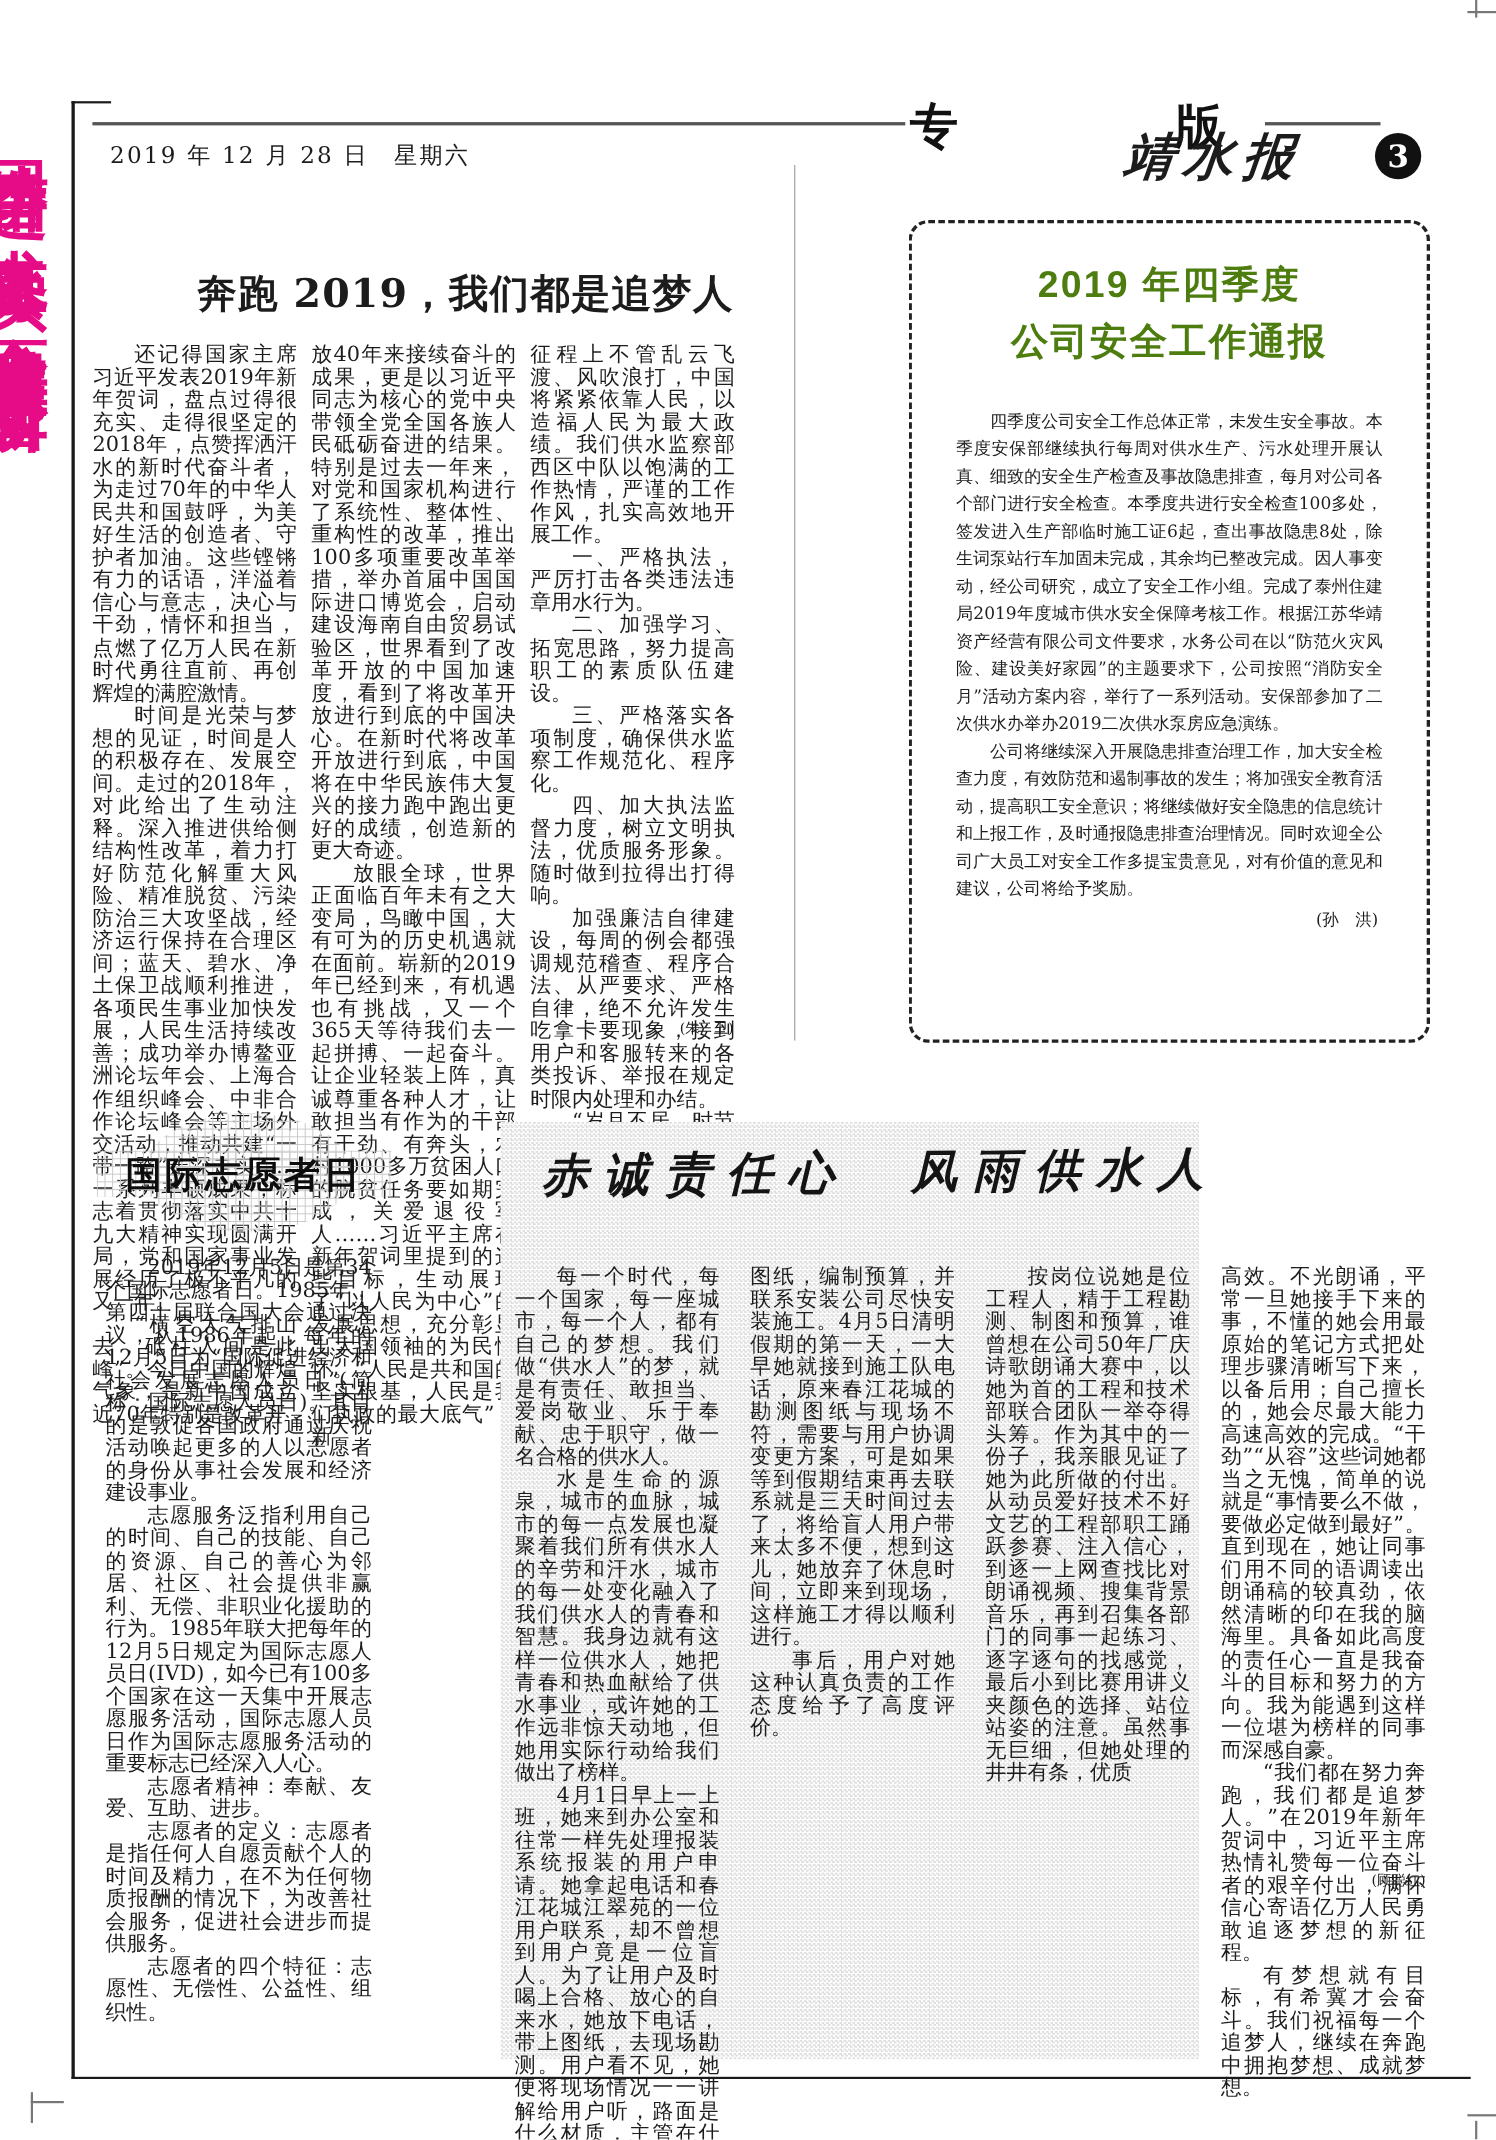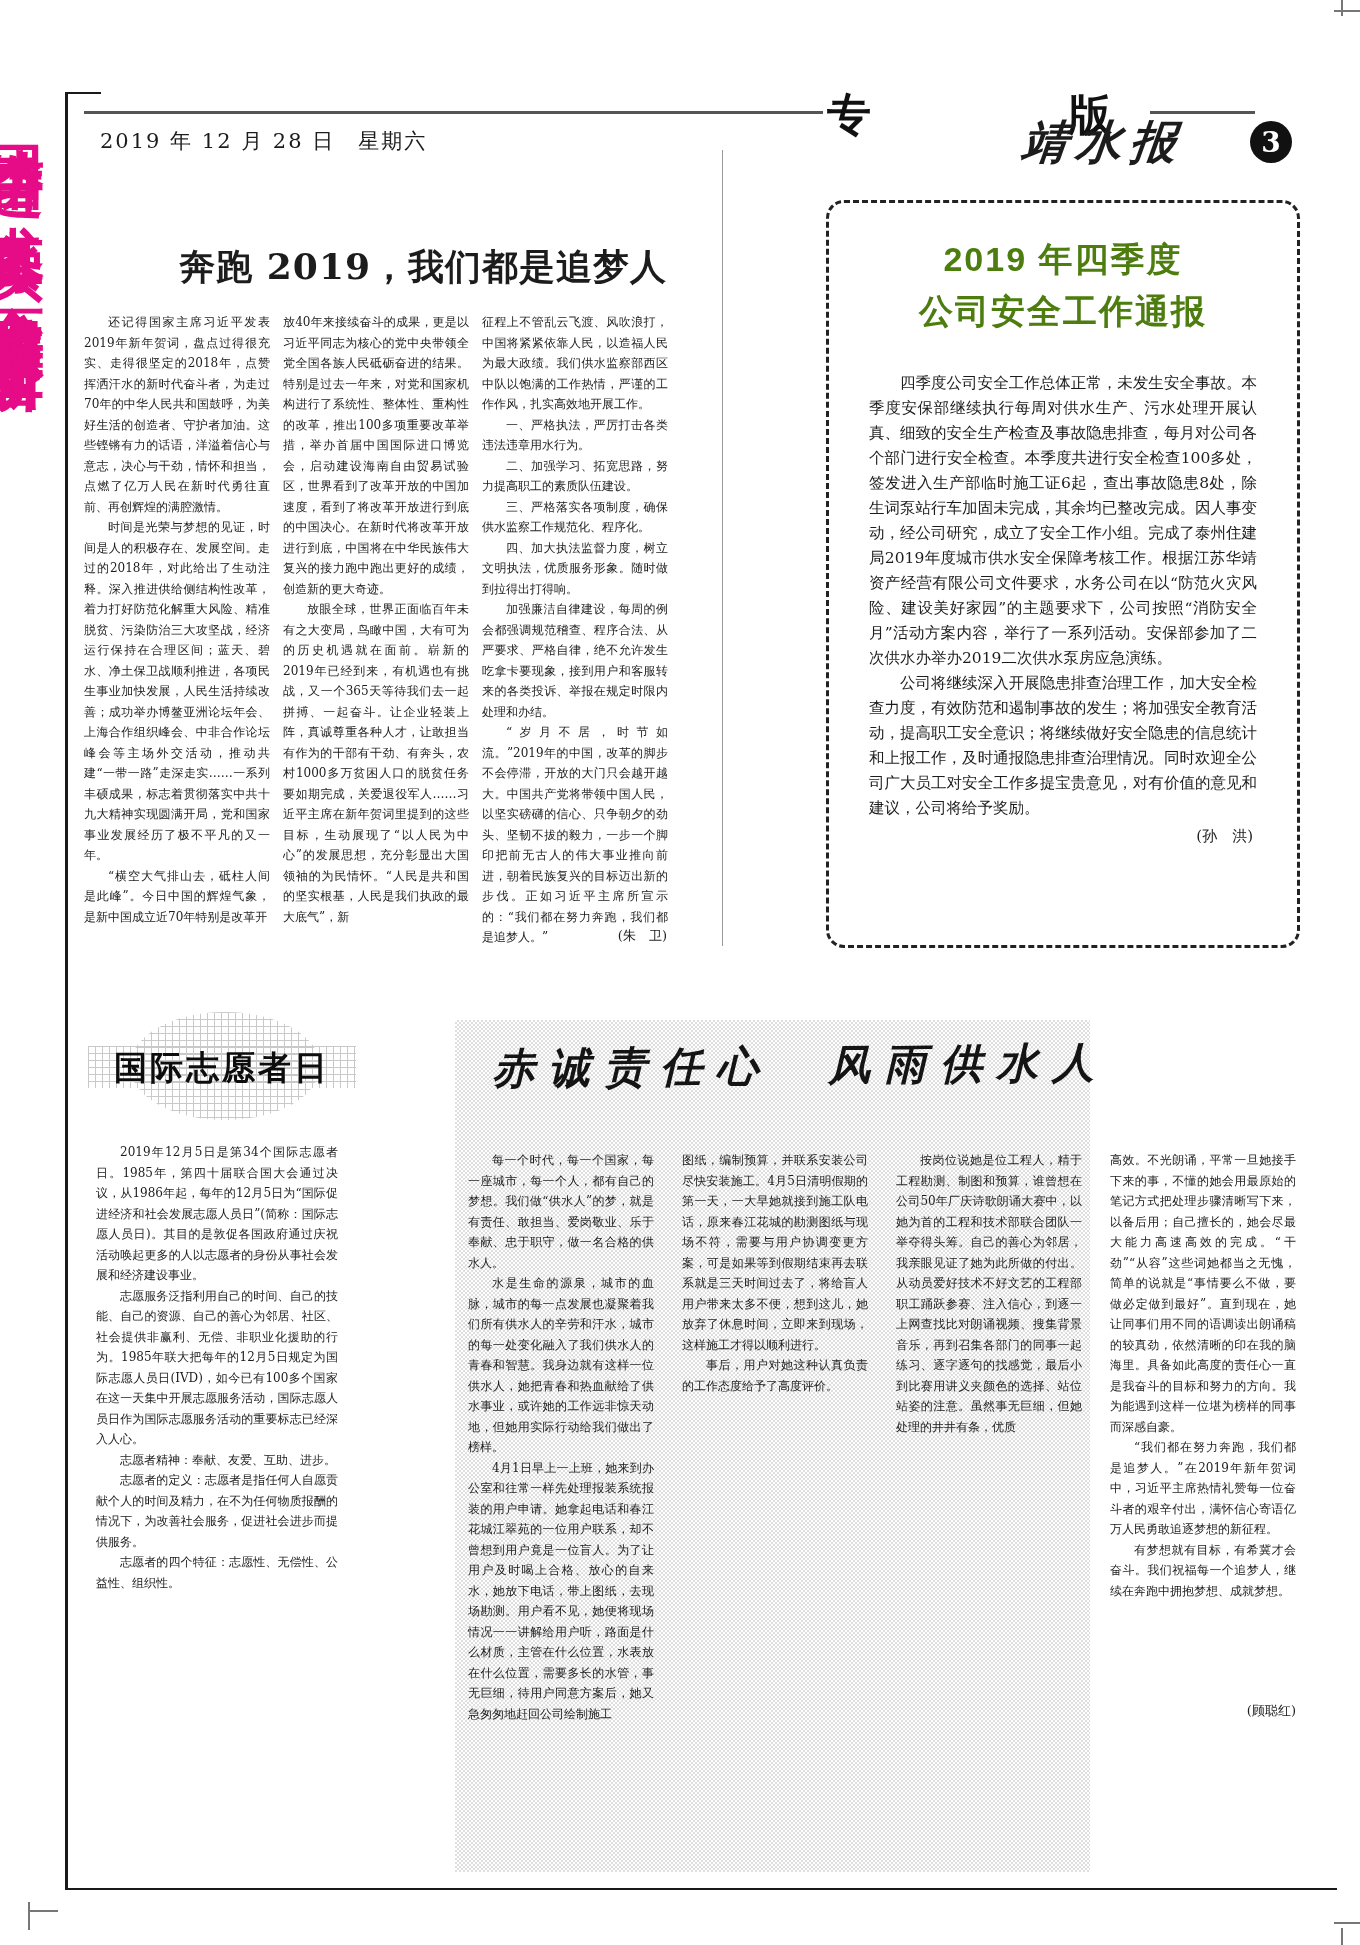--- a/index.html
+++ b/index.html
@@ -27,21 +27,21 @@
     letter-spacing:8px;transform:skewX(-6deg);}
   #page-circle{left:1250px;top:121px;width:42px;height:42px;border-radius:50%;
     background:#111;color:#fff;display:flex;align-items:center;justify-content:center;
     font-size:28px;font-weight:bold;font-family:"DejaVu Serif",serif;}
   
   #main-title{left:84px;top:243px;width:583px;text-align:right;
     font-size:36px;font-weight:bold;letter-spacing:1px;}
   .cols{display:flex;}
   #main-cols{left:84px;top:312px;width:584px;gap:13px;}
   #main-cols .col{width:186px;}
-  .bodytext p{margin:0;text-align:justify;text-indent:2em;font-size:12px;
+  .bodytext p{margin:0;text-align:justify;text-indent:2em;font-size:19px;
     line-height:20.5px;color:#1c1c1c;}
   .bodytext p.noindent{text-indent:0;}
   .byline{text-align:right;font-size:13px;line-height:22px;padding-right:4px;}
   #col-rule{left:722px;top:150px;width:1px;height:796px;background:#999;}
   
   #safety-box{left:826px;top:200px;width:474px;height:748px;box-sizing:border-box;
     border:3px dashed #222;border-radius:18px;padding:30px 40px 20px 40px;}
   .box-title{text-align:center;font-family:"Liberation Sans",sans-serif;
     font-weight:900;font-size:34px;line-height:52px;color:#4d7c0f;letter-spacing:2px;}
   #safety-body{margin-top:34px;}
@@ -143,21 +143,21 @@
   <div class="col bodytext">
       <p>每一个时代，每一个国家，每一座城市，每一个人，都有自己的梦想。我们做“供水人”的梦，就是有责任、敢担当、爱岗敬业、乐于奉献、忠于职守，做一名合格的供水人。</p>
       <p>水是生命的源泉，城市的血脉，城市的每一点发展也凝聚着我们所有供水人的辛劳和汗水，城市的每一处变化融入了我们供水人的青春和智慧。我身边就有这样一位供水人，她把青春和热血献给了供水事业，或许她的工作远非惊天动地，但她用实际行动给我们做出了榜样。</p>
       <p>4月1日早上一上班，她来到办公室和往常一样先处理报装系统报装的用户申请。她拿起电话和春江花城江翠苑的一位用户联系，却不曾想到用户竟是一位盲人。为了让用户及时喝上合格、放心的自来水，她放下电话，带上图纸，去现场勘测。用户看不见，她便将现场情况一一讲解给用户听，路面是什么材质，主管在什么位置，水表放在什么位置，需要多长的水管，事无巨细，待用户同意方案后，她又急匆匆地赶回公司绘制施工</p>
     </div>
   <div class="col bodytext">
       <p class="noindent">图纸，编制预算，并联系安装公司尽快安装施工。4月5日清明假期的第一天，一大早她就接到施工队电话，原来春江花城的勘测图纸与现场不符，需要与用户协调变更方案，可是如果等到假期结束再去联系就是三天时间过去了，将给盲人用户带来太多不便，想到这儿，她放弃了休息时间，立即来到现场，这样施工才得以顺利进行。</p>
       <p>事后，用户对她这种认真负责的工作态度给予了高度评价。</p>
     </div>
   <div class="col bodytext">
-      <p>按岗位说她是位工程人，精于工程勘测、制图和预算，谁曾想在公司50年厂庆诗歌朗诵大赛中，以她为首的工程和技术部联合团队一举夺得头筹。自己的善心为邻居，我亲眼见证了她为此所做的付出。从动员爱好技术不好文艺的工程部职工踊跃参赛、注入信心，到逐一上网查找比对朗诵视频、搜集背景音乐，再到召集各部门的同事一起练习、逐字逐句的找感觉，最后小到比赛用讲义夹颜色的选择、站位站姿的注意。虽然事无巨细，但她处理的井井有条，优质</p>
+      <p>按岗位说她是位工程人，精于工程勘测、制图和预算，谁曾想在公司50年厂庆诗歌朗诵大赛中，以她为首的工程和技术部联合团队一举夺得头筹。作为其中的一份子，我亲眼见证了她为此所做的付出。从动员爱好技术不好文艺的工程部职工踊跃参赛、注入信心，到逐一上网查找比对朗诵视频、搜集背景音乐，再到召集各部门的同事一起练习、逐字逐句的找感觉，最后小到比赛用讲义夹颜色的选择、站位站姿的注意。虽然事无巨细，但她处理的井井有条，优质</p>
     </div>
   <div class="col bodytext">
       <p class="noindent">高效。不光朗诵，平常一旦她接手下来的事，不懂的她会用最原始的笔记方式把处理步骤清晰写下来，以备后用；自己擅长的，她会尽最大能力高速高效的完成。“干劲”“从容”这些词她都当之无愧，简单的说就是“事情要么不做，要做必定做到最好”。直到现在，她让同事们用不同的语调读出朗诵稿的较真劲，依然清晰的印在我的脑海里。具备如此高度的责任心一直是我奋斗的目标和努力的方向。我为能遇到这样一位堪为榜样的同事而深感自豪。</p>
       <p>“我们都在努力奔跑，我们都是追梦人。”在2019年新年贺词中，习近平主席热情礼赞每一位奋斗者的艰辛付出，满怀信心寄语亿万人民勇敢追逐梦想的新征程。</p>
       <p>有梦想就有目标，有希冀才会奋斗。我们祝福每一个追梦人，继续在奔跑中拥抱梦想、成就梦想。</p>
     </div>
 </div>
 <div class="abs byline" style="left:1110px;top:1700px;width:186px;">(顾聪红)</div>
 
 </body></html>

